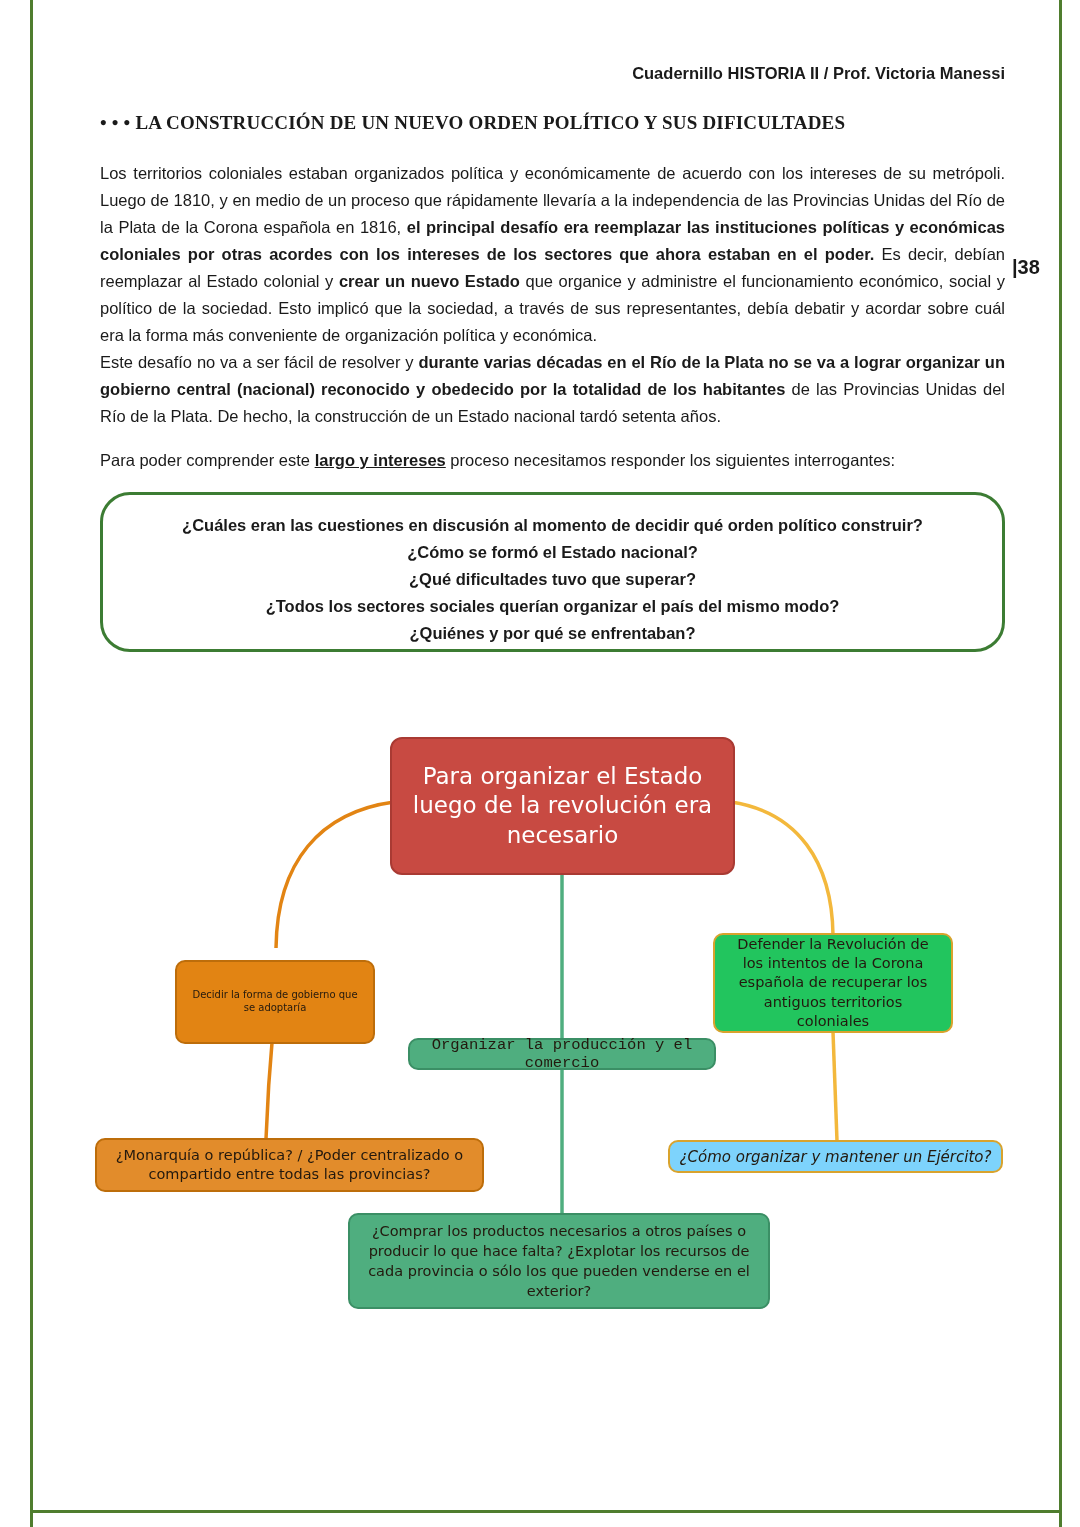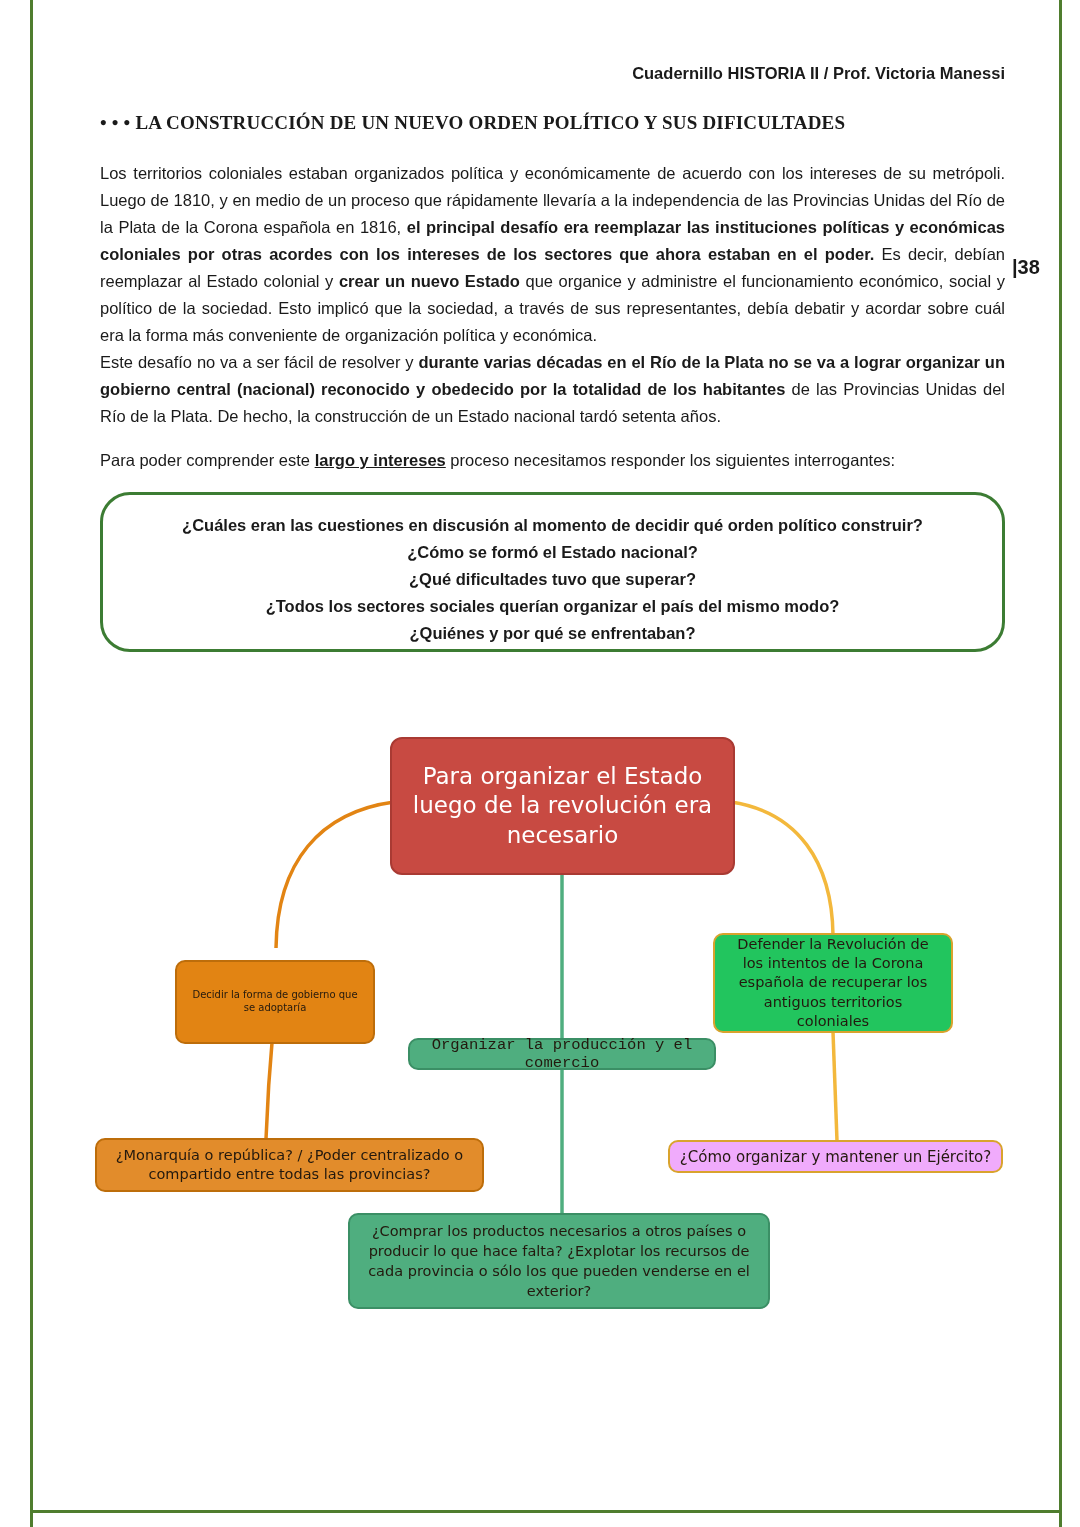--- a/index.html
+++ b/index.html
@@ -141,21 +141,21 @@
   </div>
 
   <div class="node node-branch-center" style="background-color: rgb(79, 174, 127); border-color: rgb(59, 143, 101); font-family: Liberation Mono, monospace;">
     <span>Organizar la producción y el comercio</span>
   </div>
 
   <div class="node node-child-left" style="background-color: rgb(226, 140, 43); border-color: rgb(189, 109, 10);">
     <span>¿Monarquía o república? / ¿Poder centralizado o compartido entre todas las provincias?</span>
   </div>
 
-  <div class="node node-child-right" style="background-color: #f0abfc; border-color: rgb(217, 163, 45);">
+  <div class="node node-child-right" style="background-color: #7dd3fc; border-color: rgb(217, 163, 45); font-style: italic;">
     <span>¿Cómo organizar y mantener un Ejército?</span>
   </div>
 
   <div class="node node-child-center" style="background-color: rgb(79, 174, 127); border-color: rgb(59, 143, 101);">
     <span>¿Comprar los productos necesarios a otros países o producir lo que hace falta? ¿Explotar los recursos de cada provincia o sólo los que pueden venderse en el exterior?</span>
   </div>
 
 </div>
 
 </body></html>

